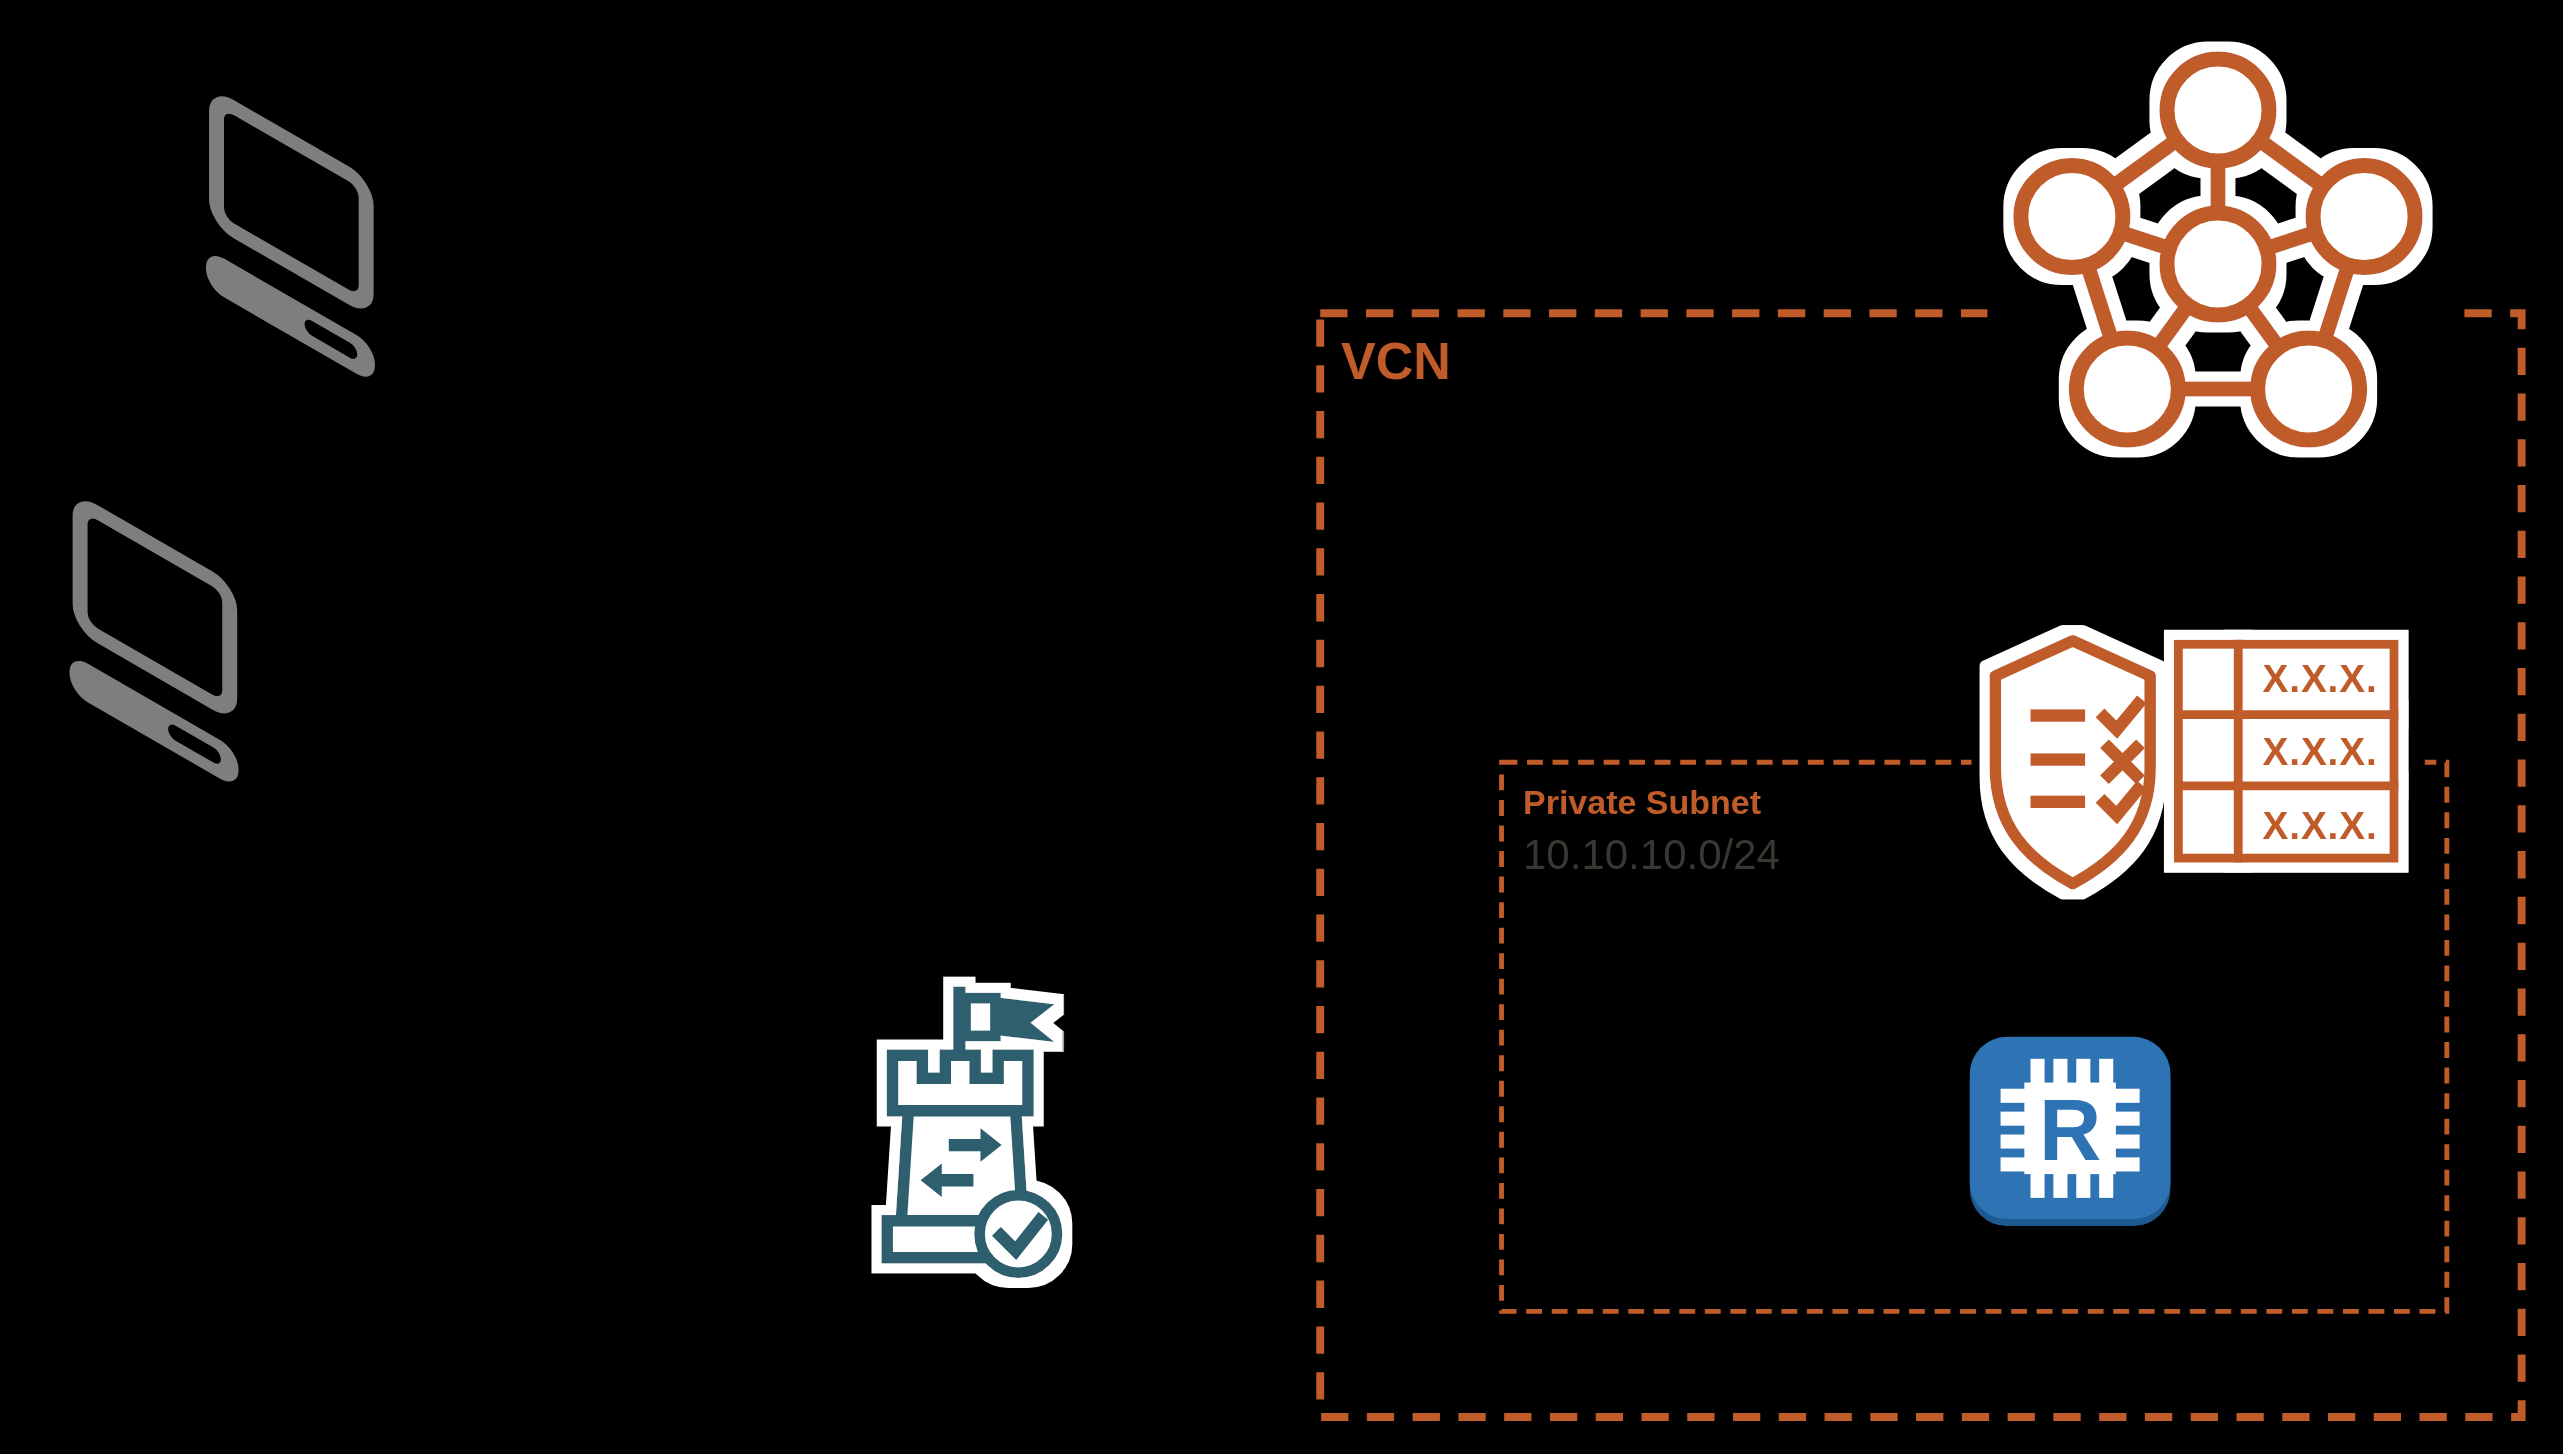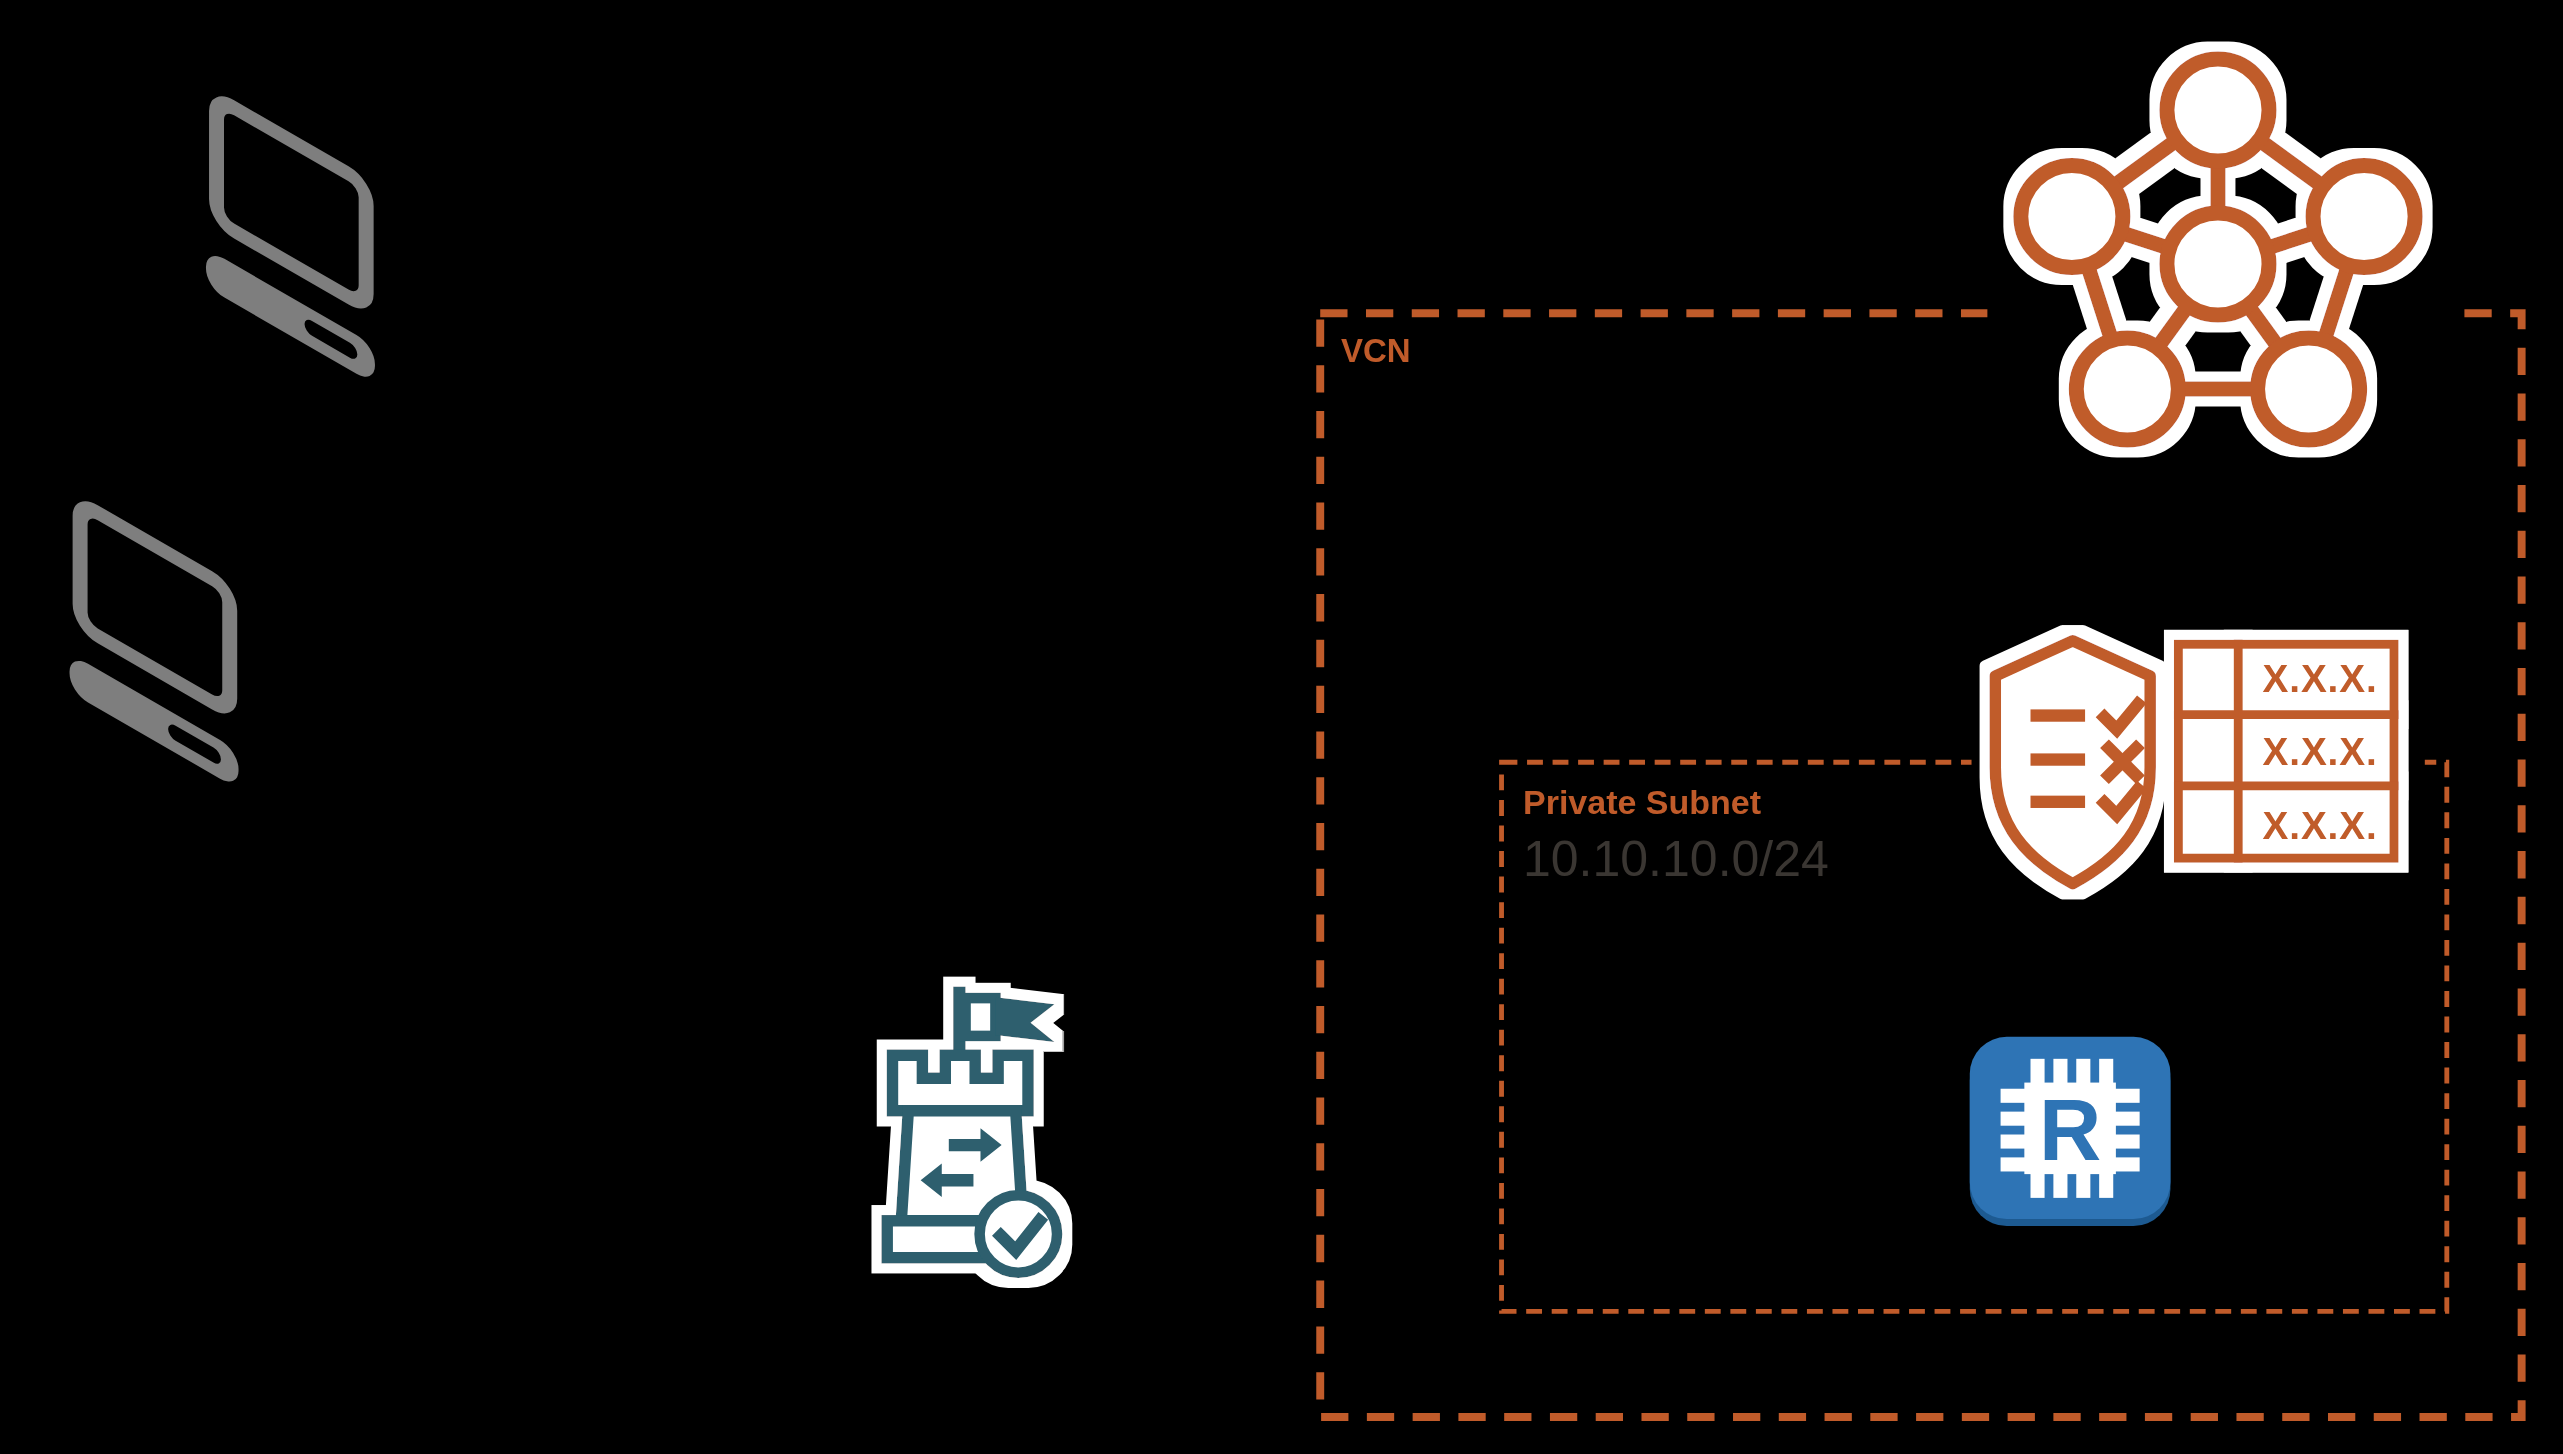--- a/index.html
+++ b/index.html
@@ -8,29 +8,29 @@
     width: 2563px;
     height: 1454px;
     background: #000;
     overflow: hidden;
     font-family: "Liberation Sans", sans-serif;
   }
   #diagram-svg { position: absolute; left: 0; top: 0; }
   .label { position: absolute; white-space: nowrap; line-height: 1.05; }
   .vcn-label {
     left: 1341px; top: 334px;
-    font-size: 33px; font-weight: bold; color: #C05B2A;
+    font-size: 52px; font-weight: bold; color: #C05B2A;
   }
   .subnet-label {
     left: 1523px; top: 785px;
     font-size: 34px; font-weight: bold; color: #C05B2A;
   }
   .subnet-cidr {
     left: 1523px; top: 833px;
-    font-size: 50px; font-weight: normal; color: #3A3632;
+    font-size: 42px; font-weight: normal; color: #3A3632;
   }
   .rt-text {
     font-family: "Liberation Sans", sans-serif;
     font-size: 44px; font-weight: bold; letter-spacing: 1px;
   }
   .chip-letter {
     font-family: "Liberation Sans", sans-serif;
     font-size: 98px; font-weight: bold;
   }
 </style>

